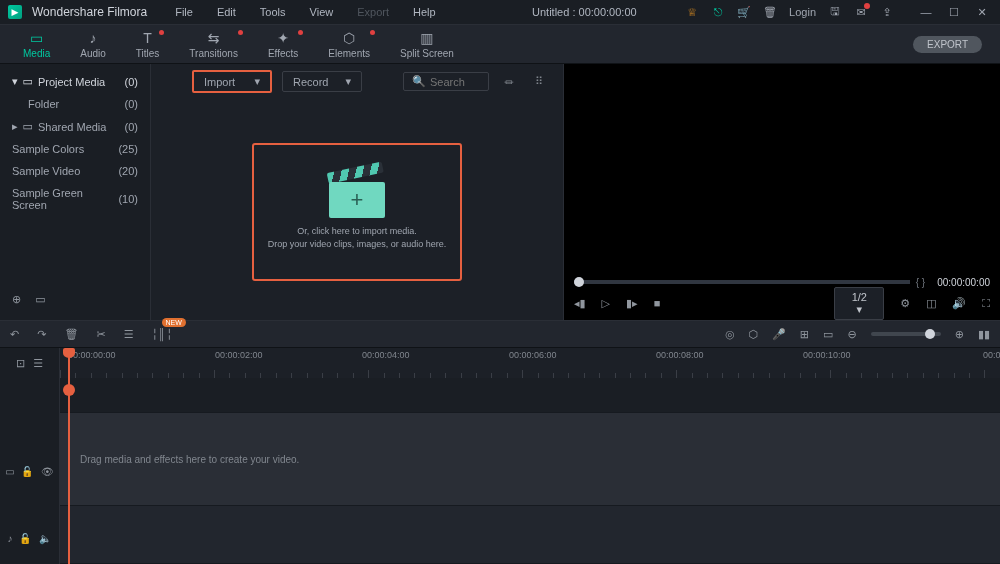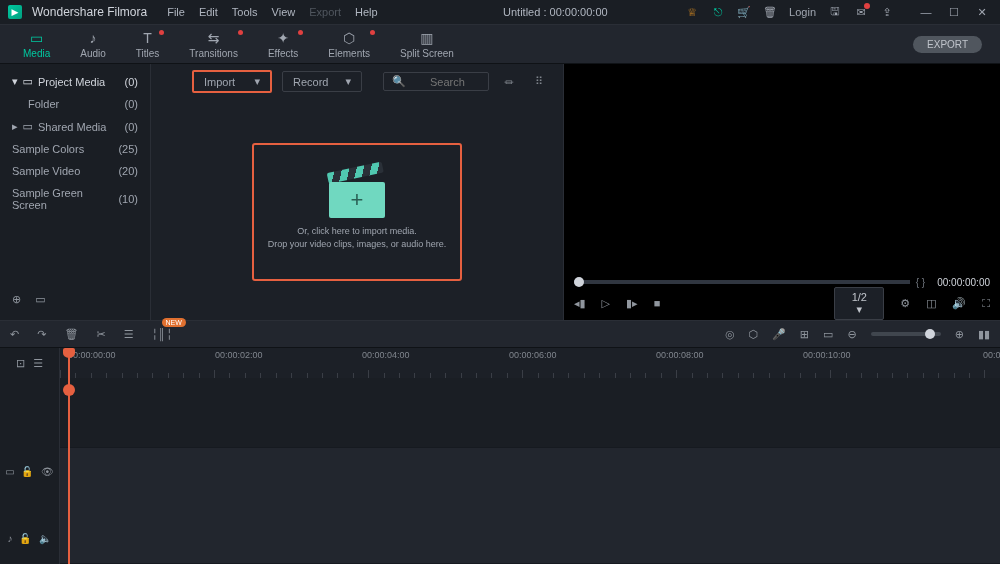--- a/index.html
+++ b/index.html
@@ -3,21 +3,21 @@
 <meta charset="utf-8">
 <style>
 * { margin: 0; padding: 0; box-sizing: border-box; font-family: -apple-system, BlinkMacSystemFont, "Segoe UI", Arial, sans-serif; }
 body { width: 1000px; height: 564px; background: #1a1e24; color: #a0a6b0; overflow: hidden; font-size: 11px; }
 
 
 .titlebar { height: 24px; background: #1a1e24; display: flex; align-items: center; padding: 0 8px; justify-content: space-between; }
 .titlebar-left { display: flex; align-items: center; gap: 10px; }
 .logo { width: 14px; height: 14px; background: linear-gradient(135deg, #00c8a0, #00a080); border-radius: 2px; display: flex; align-items: center; justify-content: center; color: #fff; font-size: 9px; }
 .app-name { color: #d0d4db; font-size: 12px; }
-.menu { display: flex; gap: 14px; margin-left: 10px; }
+.menu { display: flex; gap: 24px; margin-left: 18px; }
 .menu span { color: #b0b6c0; cursor: pointer; }
 .menu .disabled { color: #50565e; }
 .titlebar-center { flex: 1; text-align: center; color: #b0b6c0; padding-left: 48px; }
 .titlebar-right { display: flex; align-items: center; gap: 12px; }
 .titlebar-right .ico { width: 14px; height: 14px; display: inline-flex; align-items: center; justify-content: center; color: #a0a6b0; position: relative; }
 .titlebar-right .ico.orange { color: #e09020; }
 .titlebar-right .ico.teal { color: #00c8a0; }
 .dot-red { position: absolute; top: -2px; right: -2px; width: 6px; height: 6px; background: #e04040; border-radius: 50%; }
 .window-controls { display: flex; gap: 8px; margin-left: 10px; }
 .window-controls span { width: 20px; text-align: center; cursor: pointer; }
@@ -37,21 +37,21 @@
 .side-row { display: flex; justify-content: space-between; align-items: center; padding: 5px 4px; cursor: pointer; font-size: 11px;}
 .side-row .label { display: flex; align-items: center; gap: 5px; }
 .side-row.active { color: #d0d4db; font-weight: 500;}
 .side-bottom { margin-top: auto; display: flex; gap: 14px; padding: 8px 4px; color: #60666e;}
 
 .media-panel { flex: 1; background: #1c2027; display: flex; flex-direction: column; padding: 6px 14px; border-left: 1px solid #2a2e36; border-right: 1px solid #2a2e36;}
 .media-controls { display: flex; align-items: center; gap: 10px; padding-left: 27px; }
 .dropdown { border: 1px solid #3a3e46; background: #1c2027; padding: 3px 10px; border-radius: 2px; display: flex; align-items: center; justify-content: space-between; min-width: 80px; font-size: 11px; cursor: pointer;}
 .dropdown.highlighted { border: 2px solid #e66040; }
 .search-box { margin-left: auto; display: flex; align-items: center; gap: 4px; border: 1px solid #3a3e46; border-radius: 2px; padding: 2px 8px; min-width: 80px;}
-.search-box input { background: transparent; border: none; outline: none; color: #a0a6b0; width: 50px; font-size: 11px; margin-left: 20px;}
+.search-box input { background: transparent; border: none; outline: none; color: #a0a6b0; width: 50px; font-size: 11px;}
 .panel-icon-btn { width: 20px; text-align: center; color: #80868e; cursor: pointer;}
 
 .drop-zone { margin: 50px auto 0; width: 210px; height: 138px; border: 2px solid #e66040; border-radius: 3px; display: flex; flex-direction: column; align-items: center; justify-content: center; gap: 6px; cursor: pointer;}
 .drop-text { font-size: 9px; text-align: center; color: #a0a6b0; line-height: 1.5;}
 .clapper { width: 56px; height: 46px; position: relative; }
 .clapper-top { position: absolute; top: 0; left: 0; width: 56px; height: 11px; background: repeating-linear-gradient(115deg, #50c8b0 0 7px, #2a3038 7px 14px); transform-origin: left bottom; transform: rotate(-12deg); border-radius: 2px;}
 .clapper-body { position: absolute; top: 9px; left: 0; width: 56px; height: 36px; background: #70d8c0; border-radius: 2px; display:flex; align-items:center; justify-content:center; font-size: 22px; color: #2a6055;}
 
 .preview-panel { width: 436px; background: #000; display: flex; flex-direction: column;}
 .preview-area { flex: 1; background: #000; }
@@ -376,16 +376,19 @@
         <span>👁</span>
       </div>
       <div class="track-hdr">
         <span>♪</span>
         <span>🔓</span>
         <span>🔈</span>
       </div>
     </div>
     <div class="tl-tracks-right">
       <div class="track spacer"></div>
+      <div class="track main">
+        <span>Drag media and effects here to create your video.</span>
+      </div>
       <div class="track"></div>
     </div>
   </div>
 </div>
 
 </body></html>

